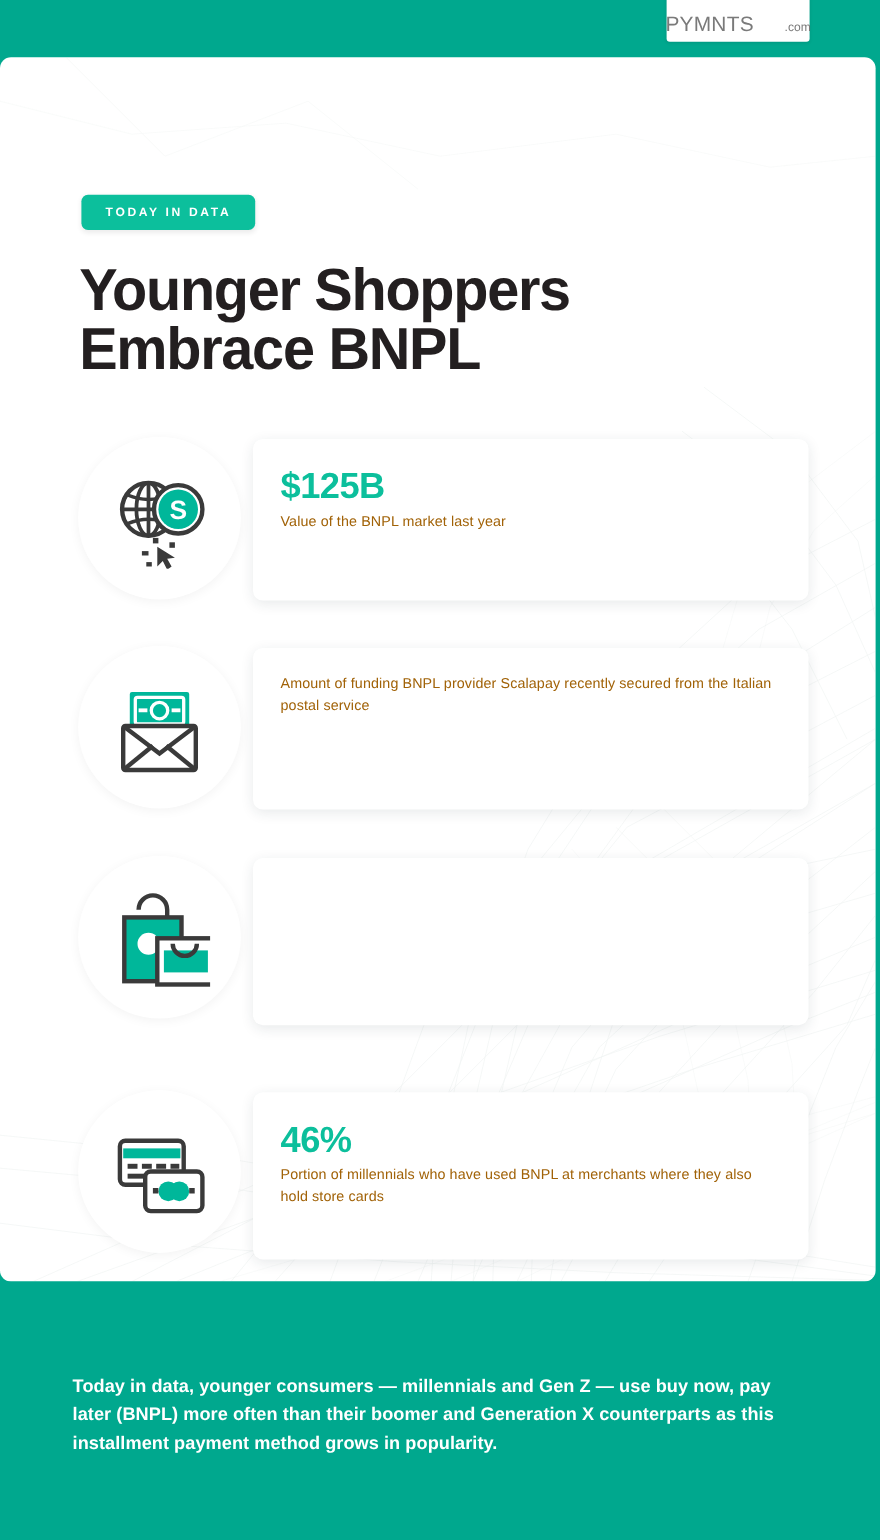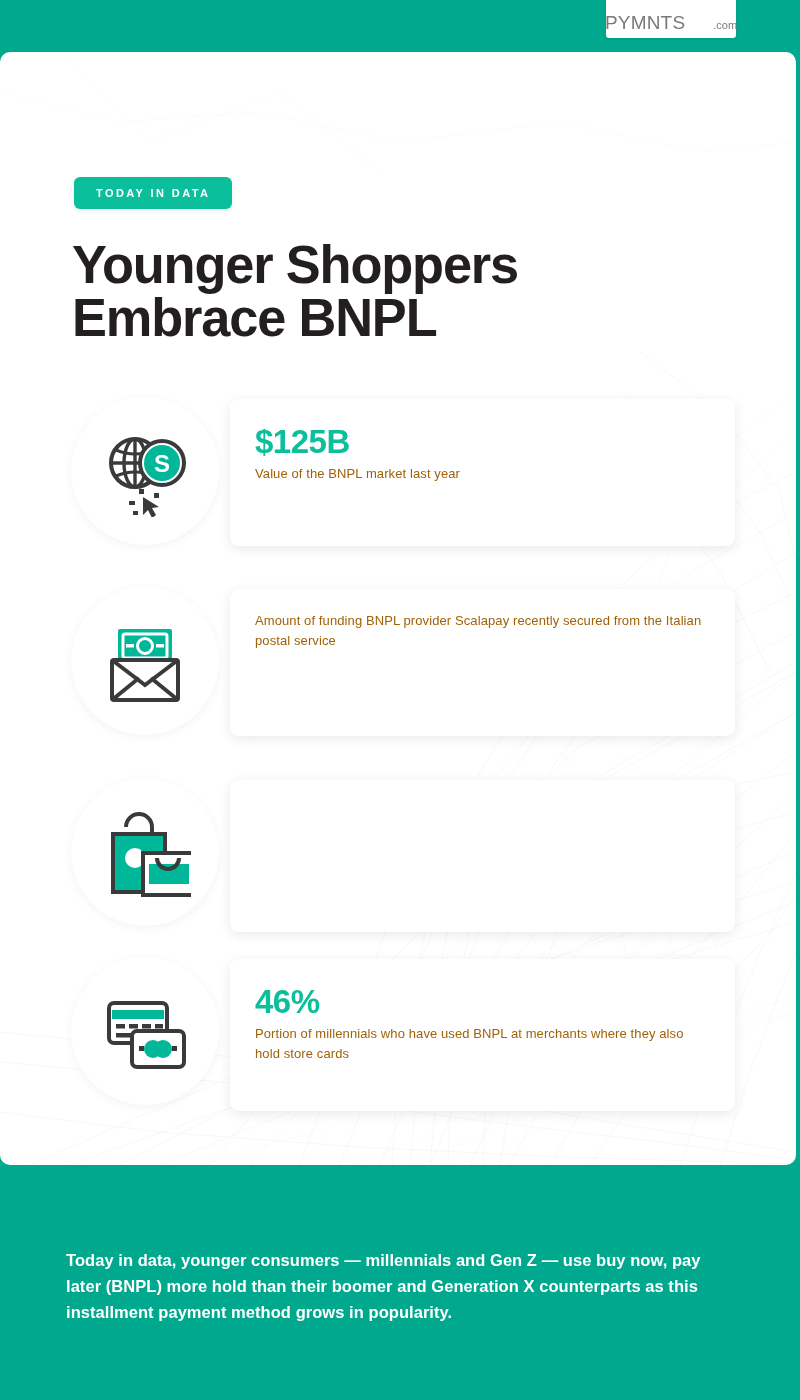--- a/index.html
+++ b/index.html
@@ -106,21 +106,21 @@
   
   .stat-row {
     position: absolute;
     left: 0;
     width: 796px;
     height: 150px;
   }
   .stat-row.r1 { top: 345px; }
   .stat-row.r2 { top: 535px; }
   .stat-row.r3 { top: 726px; }
-  .stat-row.r4 { top: 905px; }
+  .stat-row.r4 { top: 939px; }
 
   .icon-bubble {
     position: absolute;
     left: 71px; top: 0;
     width: 148px; height: 148px;
     background: #ffffff;
     border-radius: 50%;
     box-shadow: 0 2px 10px rgba(0,0,0,.05);
     display: flex;
     align-items: center;
@@ -324,14 +324,14 @@
     </div>
     <div class="stat-card">
       <div class="stat-value">46%</div>
       <div class="stat-caption">Portion of millennials who have used BNPL at merchants where they also hold store cards</div>
     </div>
   </div>
 
 </div>
 
 <div class="footer">
-  <div class="footer-text">Today in data, younger consumers — millennials and Gen Z — use buy now, pay later (BNPL) more hold than their boomer and Generation X counterparts as this installment payment method grows in popularity.</div>
+  <div class="footer-text">Today in data, younger consumers — millennials and Gen Z — use buy now, pay later (BNPL) more often than their boomer and Generation X counterparts as this installment payment method grows in popularity.</div>
 </div>
 
 </body></html>

